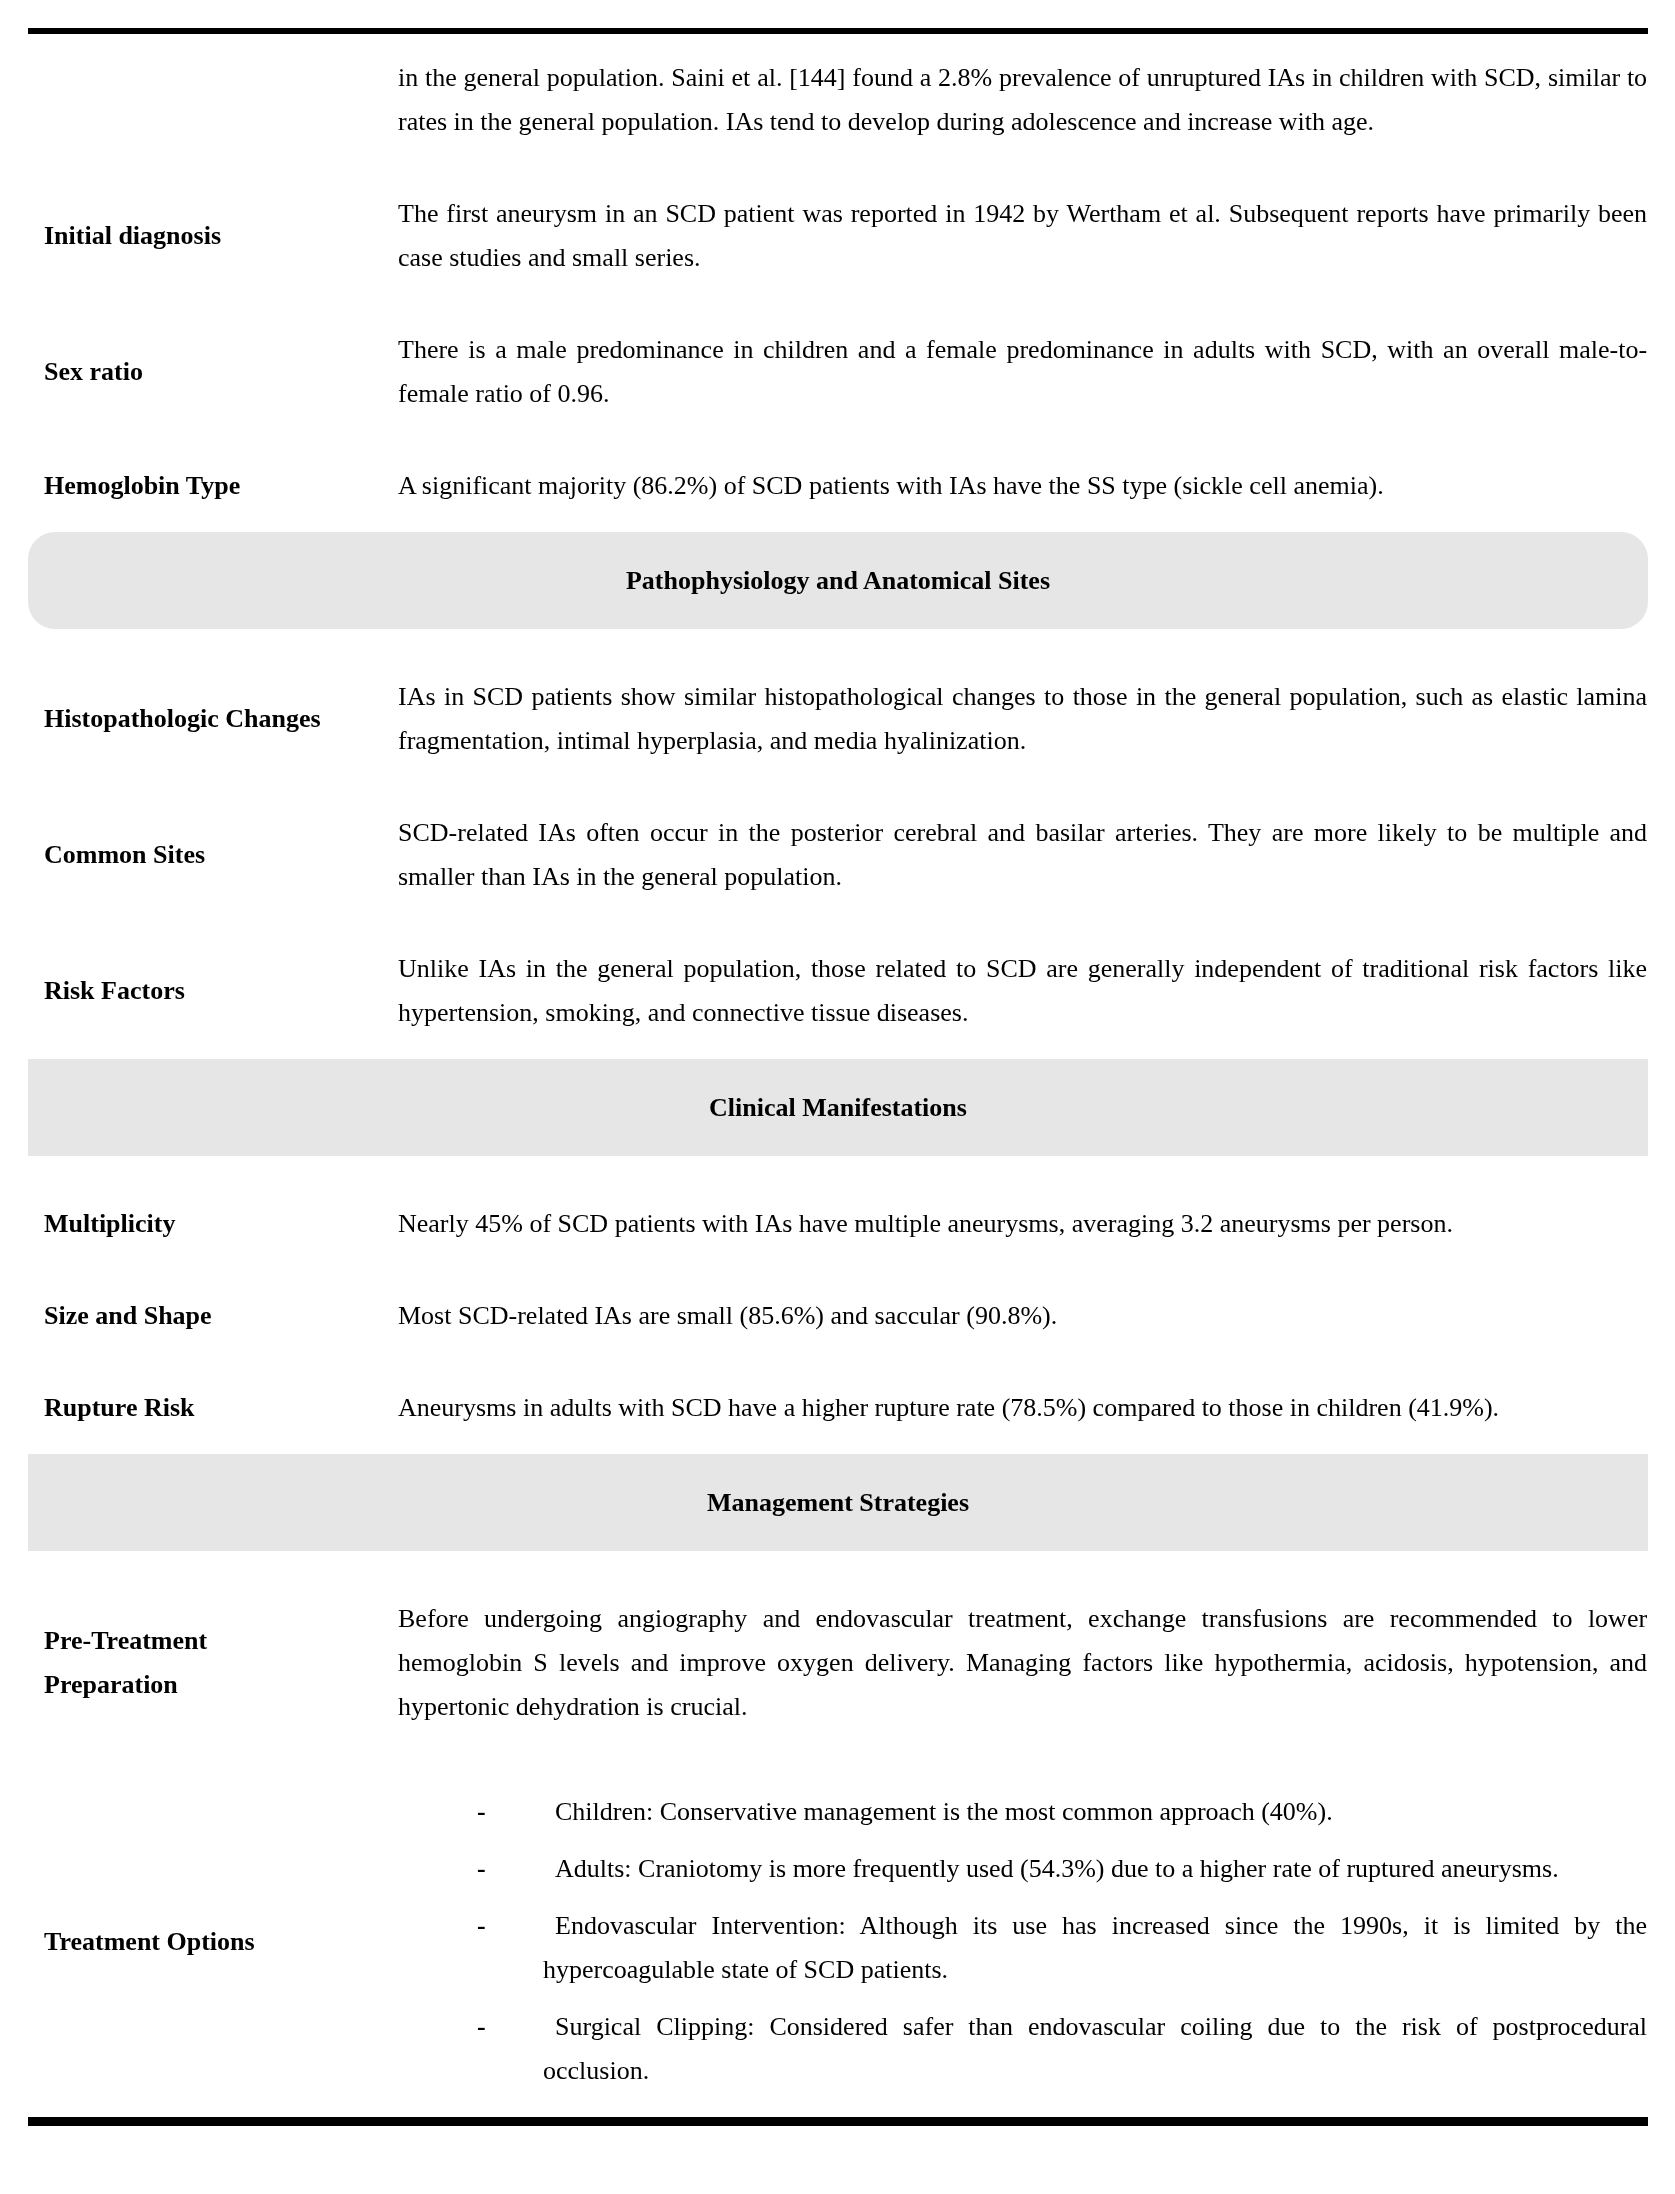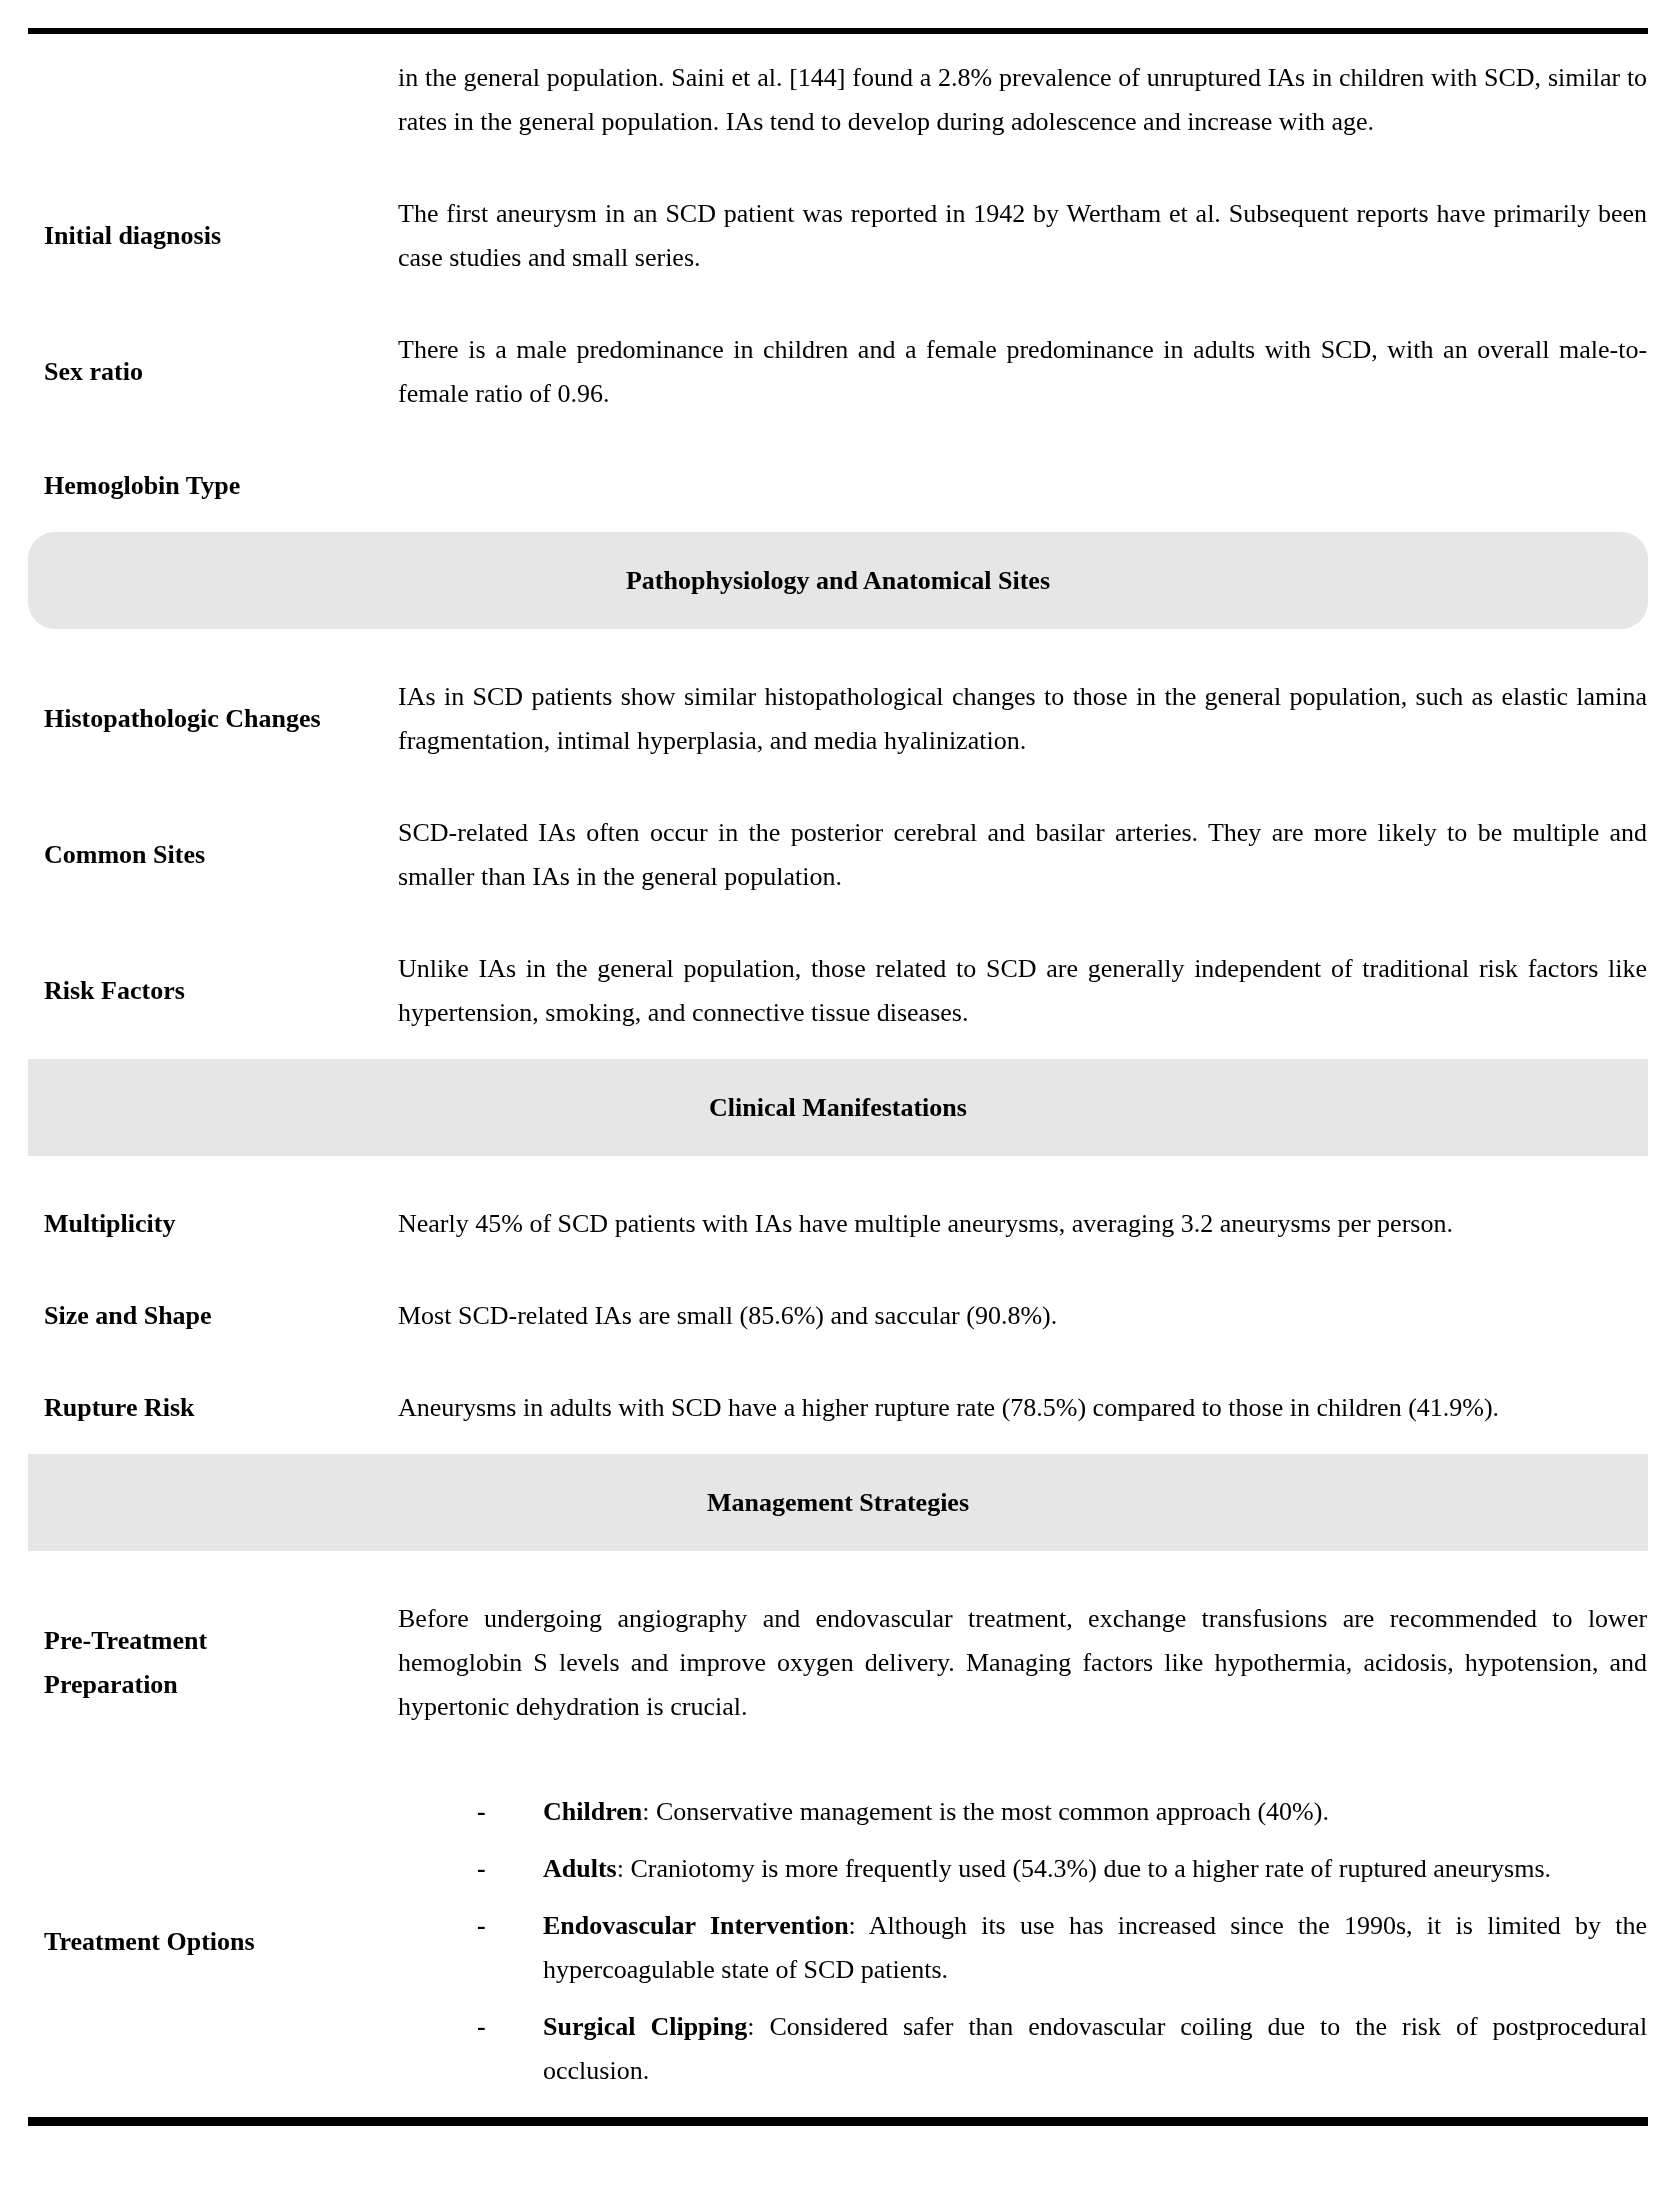--- a/index.html
+++ b/index.html
@@ -66,21 +66,21 @@
     width: 145px;
     flex-shrink: 0;
     box-sizing: border-box;
     padding-left: 79px;
     font-weight: bold;
   }
   .bullet-body {
     flex: 1;
     text-align: justify;
   }
-  .term { font-weight: bold; }
+  .term { font-weight: normal; margin-left: 12px; }
 </style>
 </head>
 <body>
 
 <div class="page">
   <div class="doc-table">
 
     <div class="row row-first">
       <div class="label"></div>
       <div class="desc">in the general population. Saini et al. [144] found a 2.8% prevalence of unruptured IAs in children with SCD, similar to rates in the general population. IAs tend to develop during adolescence and increase with age.</div>
@@ -92,20 +92,21 @@
     </div>
 
 
     <div class="row">
       <div class="label">Sex ratio</div>
       <div class="desc">There is a male predominance in children and a female predominance in adults with SCD, with an overall male-to-female ratio of 0.96.</div>
     </div>
 
     <div class="row">
       <div class="label">Hemoglobin Type</div>
+      <div class="desc">A significant majority (86.2%) of SCD patients with IAs have the SS type (sickle cell anemia).</div>
     </div>
 
     <div class="band" style="background:#e6e6e6;border-radius:27px;">Pathophysiology and Anatomical Sites</div>
 
     <div class="row">
       <div class="label">Histopathologic Changes</div>
       <div class="desc">IAs in SCD patients show similar histopathological changes to those in the general population, such as elastic lamina fragmentation, intimal hyperplasia, and media hyalinization.</div>
     </div>
 
     <div class="row">

